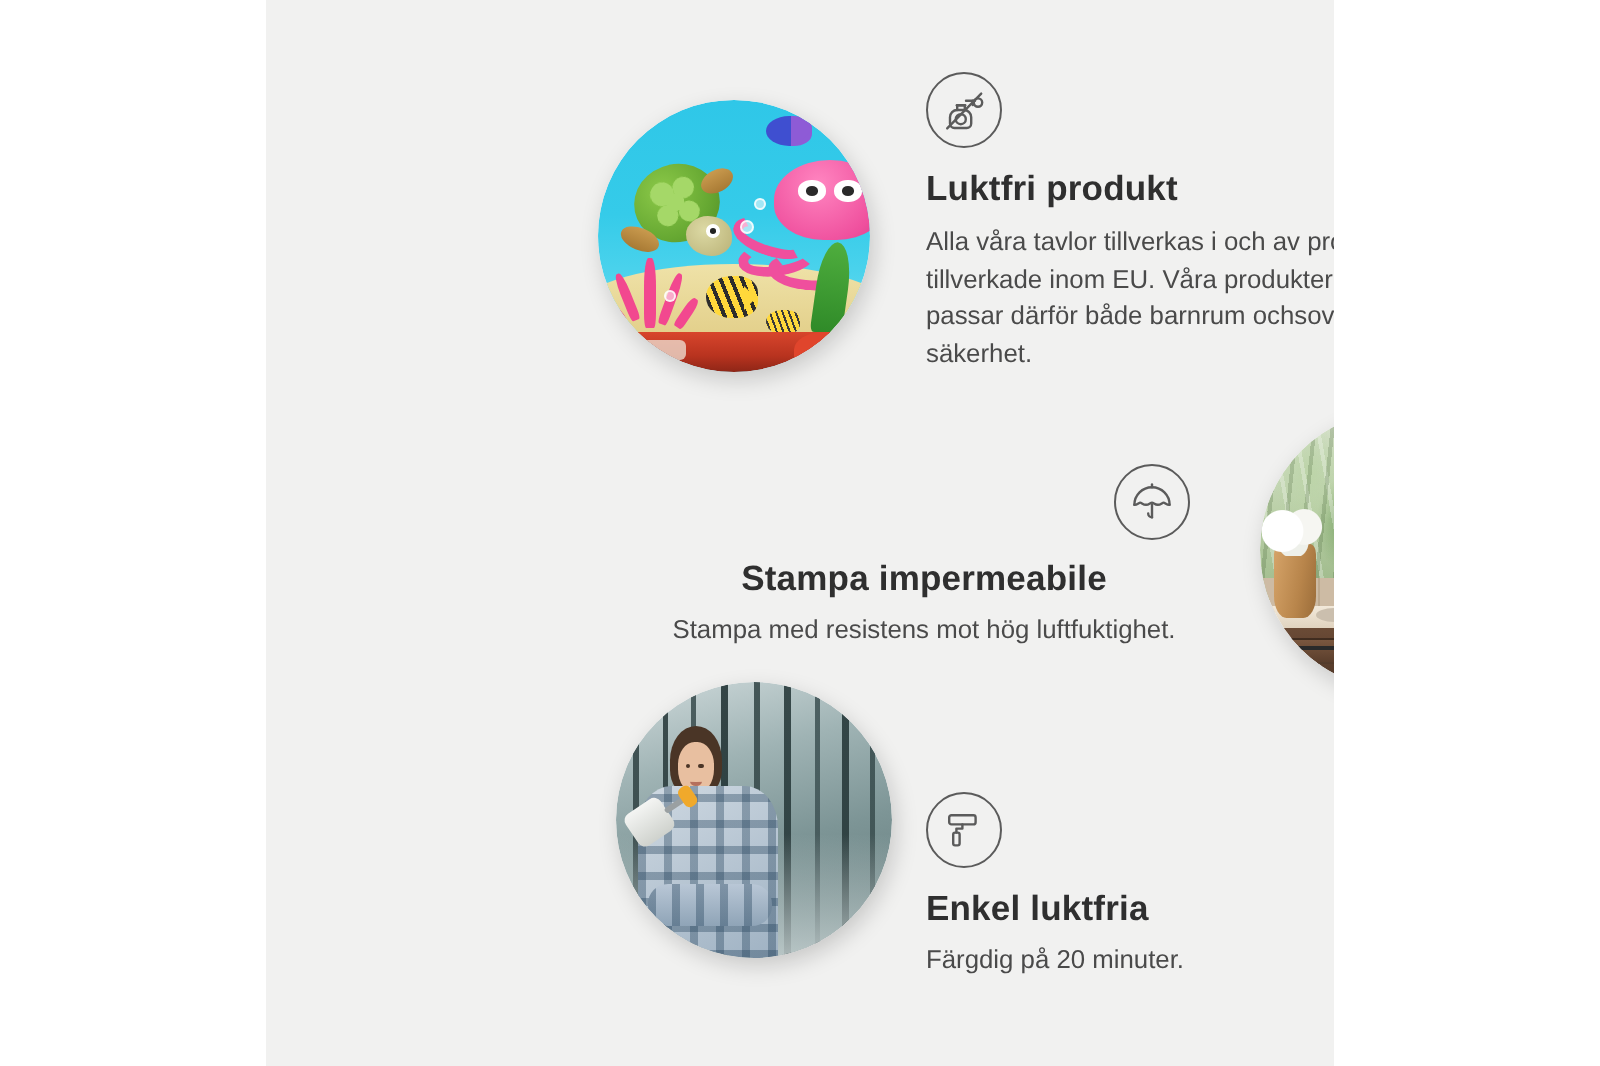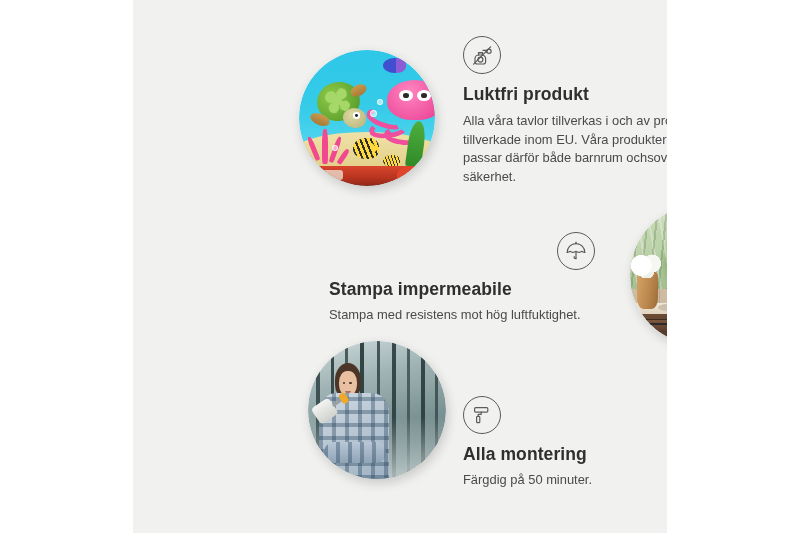--- a/index.html
+++ b/index.html
@@ -76,21 +76,21 @@
     text-align: left;
   }
   #row1-text .icon-circle { margin-bottom: 10px; }
   #row1-text .feat-title  { margin-bottom: 6px; }
 
   
   #row2-text {
     left: 196px;
     top: 232px;
     width: 266px;
-    text-align: left;
+    text-align: center;
   }
   #row2-text .icon-circle { margin-left: auto; margin-bottom: 9px; }
   #row2-text .feat-title  { margin-bottom: 5px; }
 
   
   #row3-text {
     left: 330px;
     top: 396px;
     width: 270px;
     text-align: left;
@@ -506,18 +506,18 @@
     </div>
 
     <div class="feature-text" id="row3-text">
       <div class="icon-circle">
         <svg width="24" height="24" viewBox="0 0 24 24" fill="none" stroke="#5b5b5b" stroke-width="1.2" stroke-linecap="round" stroke-linejoin="round">
           <rect x="4.6" y="4.6" width="13.2" height="4.6" rx="1.1"></rect>
           <path d="M11.2 9.2v2.1h-3v2.0"></path>
           <rect x="6.6" y="13.3" width="3.2" height="6.4" rx="0.9"></rect>
         </svg>
       </div>
-      <p class="feat-title">Alla montering</p>
-      <p class="feat-desc">Färgdig på 50 minuter.</p>
+      <p class="feat-title">Enkel luktfria</p>
+      <p class="feat-desc">Färgdig på 20 minuter.</p>
     </div>
 
   </div>
 </div>
 
 </body></html>

